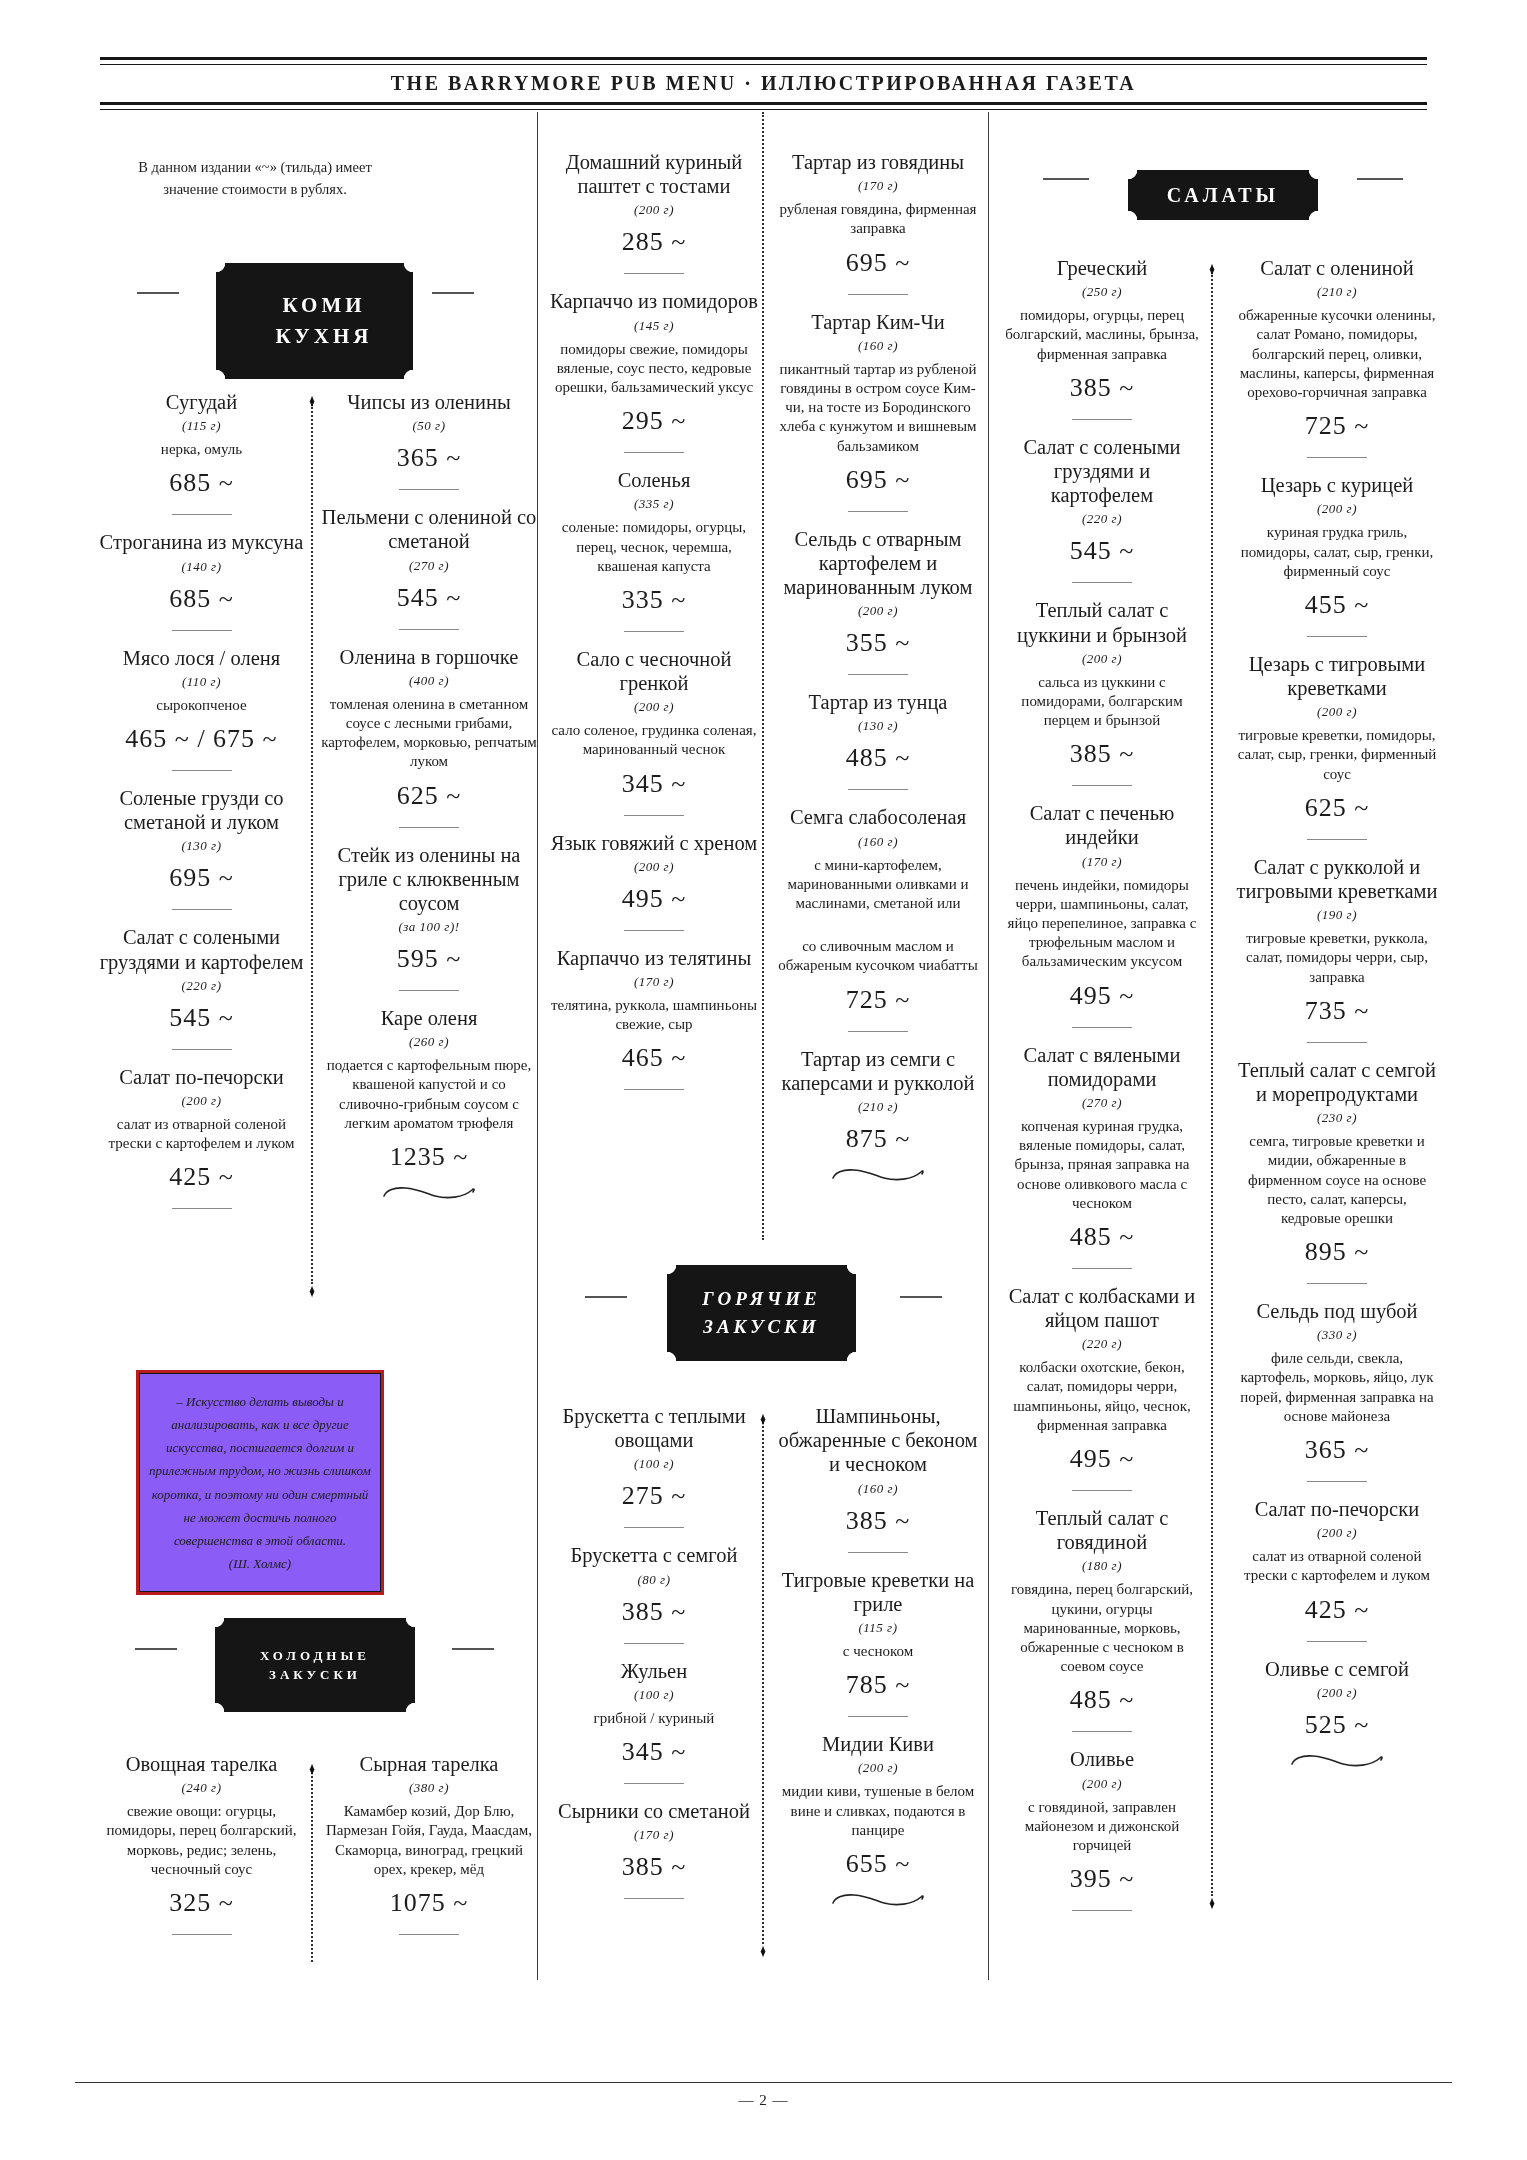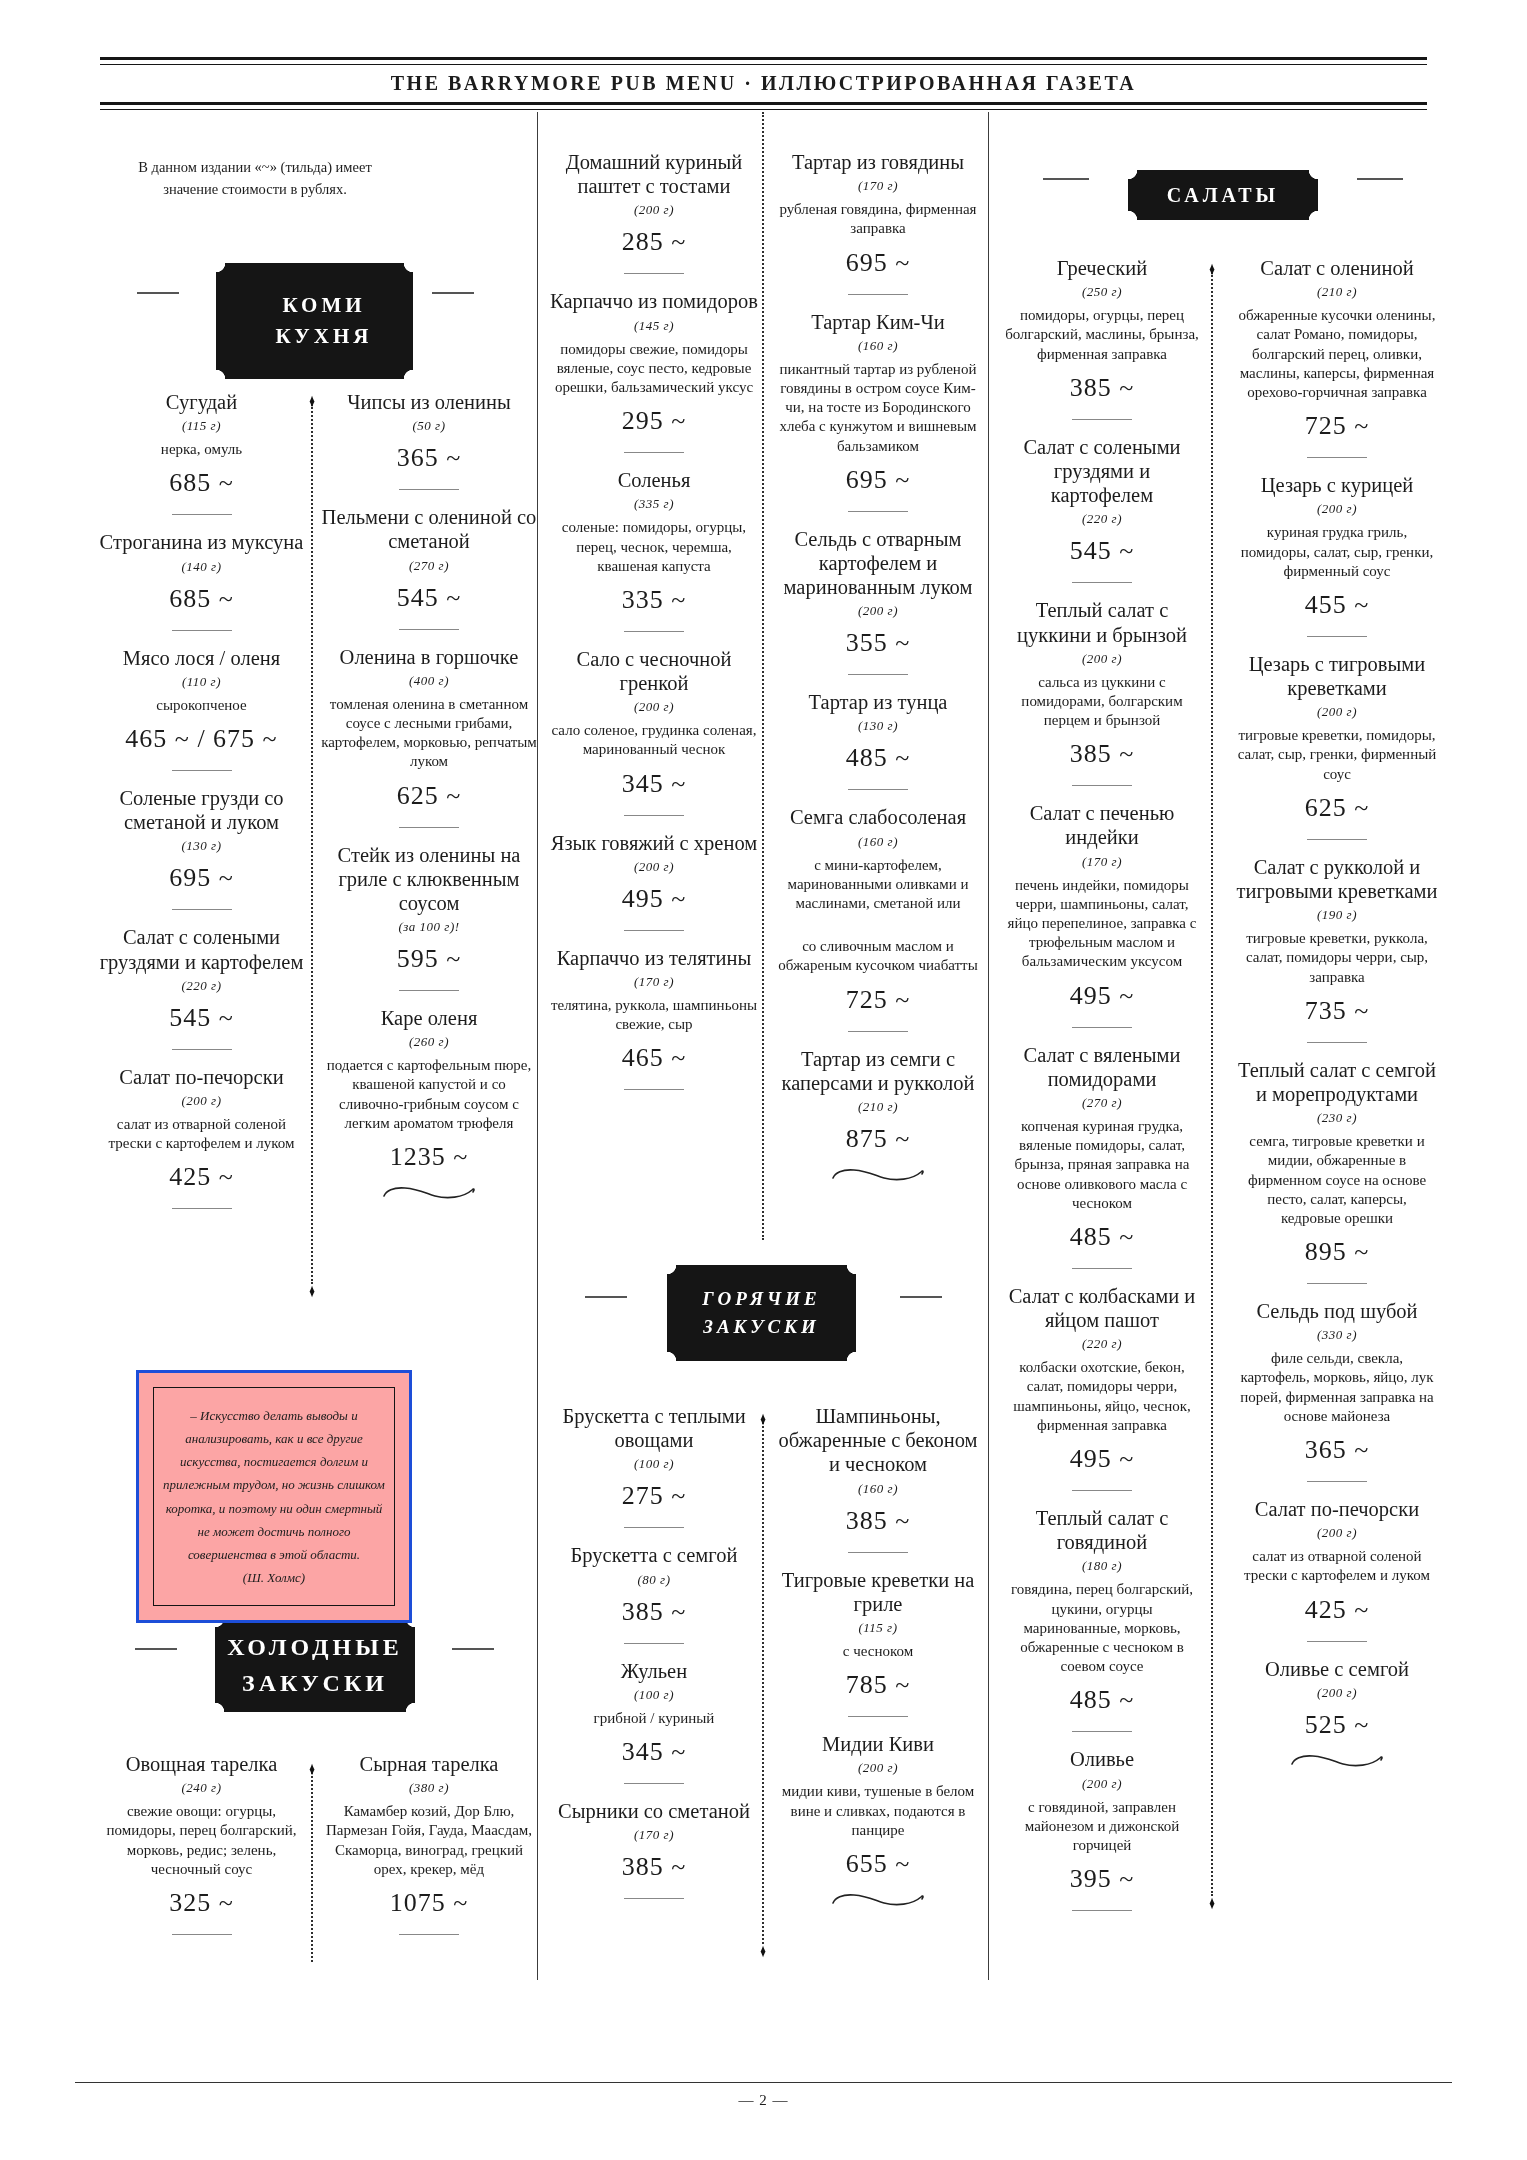--- a/index.html
+++ b/index.html
@@ -15,21 +15,21 @@
               font-size:14.5px;line-height:1.55;}
   .badge{position:absolute;color:#fff;display:flex;align-items:center;justify-content:center;
          text-align:center;font-weight:bold;letter-spacing:4px;line-height:1.5;
          background-image:
            radial-gradient(circle at 0 0,#fff 9px,rgba(255,255,255,0) 9.5px),
            radial-gradient(circle at 100% 0,#fff 9px,rgba(255,255,255,0) 9.5px),
            radial-gradient(circle at 0 100%,#fff 9px,rgba(255,255,255,0) 9.5px),
            radial-gradient(circle at 100% 100%,#fff 9px,rgba(255,255,255,0) 9.5px),
            linear-gradient(#151515,#151515); margin-top: 15px;}
   #badge-komi{left:216px;top:248px;width:178px;height:116px;font-size:21px;padding-left:19px;}
-  #badge-cold{left:215px;top:1603px;width:200px;height:94px;font-size:24px;}
+  #badge-cold{left:215px;top:1603px;width:200px;height:94px;font-size:13px;}
   #badge-hot{left:667px;top:1250px;width:189px;height:96px;font-size:19px;font-style:italic;}
   #badge-salads{left:1128px;top:155px;width:190px;height:50px;font-size:20px;}
   .dash{position:absolute;height:0;border-top:2px solid #555;}
   #dash-komi-l{left:137px;top:292px;width:42px;}   #dash-komi-r{left:432px;top:292px;width:42px;}
   #dash-cold-l{left:135px;top:1648px;width:42px;}  #dash-cold-r{left:452px;top:1648px;width:42px;}
   #dash-hot-l{left:585px;top:1296px;width:42px;}   #dash-hot-r{left:900px;top:1296px;width:42px;}
   #dash-salads-l{left:1043px;top:178px;width:46px;}#dash-salads-r{left:1357px;top:178px;width:46px;}
   .vline{position:absolute;width:0;border-left:1px solid #3c3c3c;}
   #vline-1{left:537px;top:112px;height:1868px;}
   #vline-2{left:988px;top:112px;height:1868px;}
@@ -53,21 +53,21 @@
   #col-salads-right{left:1236px;top:256px;width:202px;}
   .item{text-align:center;}
   .item-title{font-size:20.5px;line-height:1.18;}
   .item-portion{font-size:13px;font-style:italic;margin-top:4px;letter-spacing:0.5px;}
   .item-desc{font-size:15px;line-height:1.28;margin-top:6px;}
   .item-desc + .item-desc{margin-top:24px;}
   .item-price{font-size:26px;margin-top:9px;letter-spacing:1px;}
   .item-rule{width:60px;border-top:1px solid #888;margin:16px auto 15px;}
   .ornament{display:block;margin:12px auto 10px;}
   #quote-box{position:absolute;left:136px;top:1370px;width:242px;
-             border:3px solid #1d4ed8;padding:14px;background:#fca5a5;}
+             border:3px solid #b91c1c;padding:0;background:#8b5cf6;}
   #quote-inner{border:1px solid #141414;padding:16px 8px;font-style:italic;
                font-size:13px;line-height:1.78;text-align:center;}
   #footer-rule{position:absolute;left:75px;right:75px;top:2082px;border-top:1px solid #333;}
   #page-number{position:absolute;left:0;right:0;top:2092px;text-align:center;
                font-size:15px;letter-spacing:1px;}
 </style>
 </head>
 <body>
 
 <div class="page">

